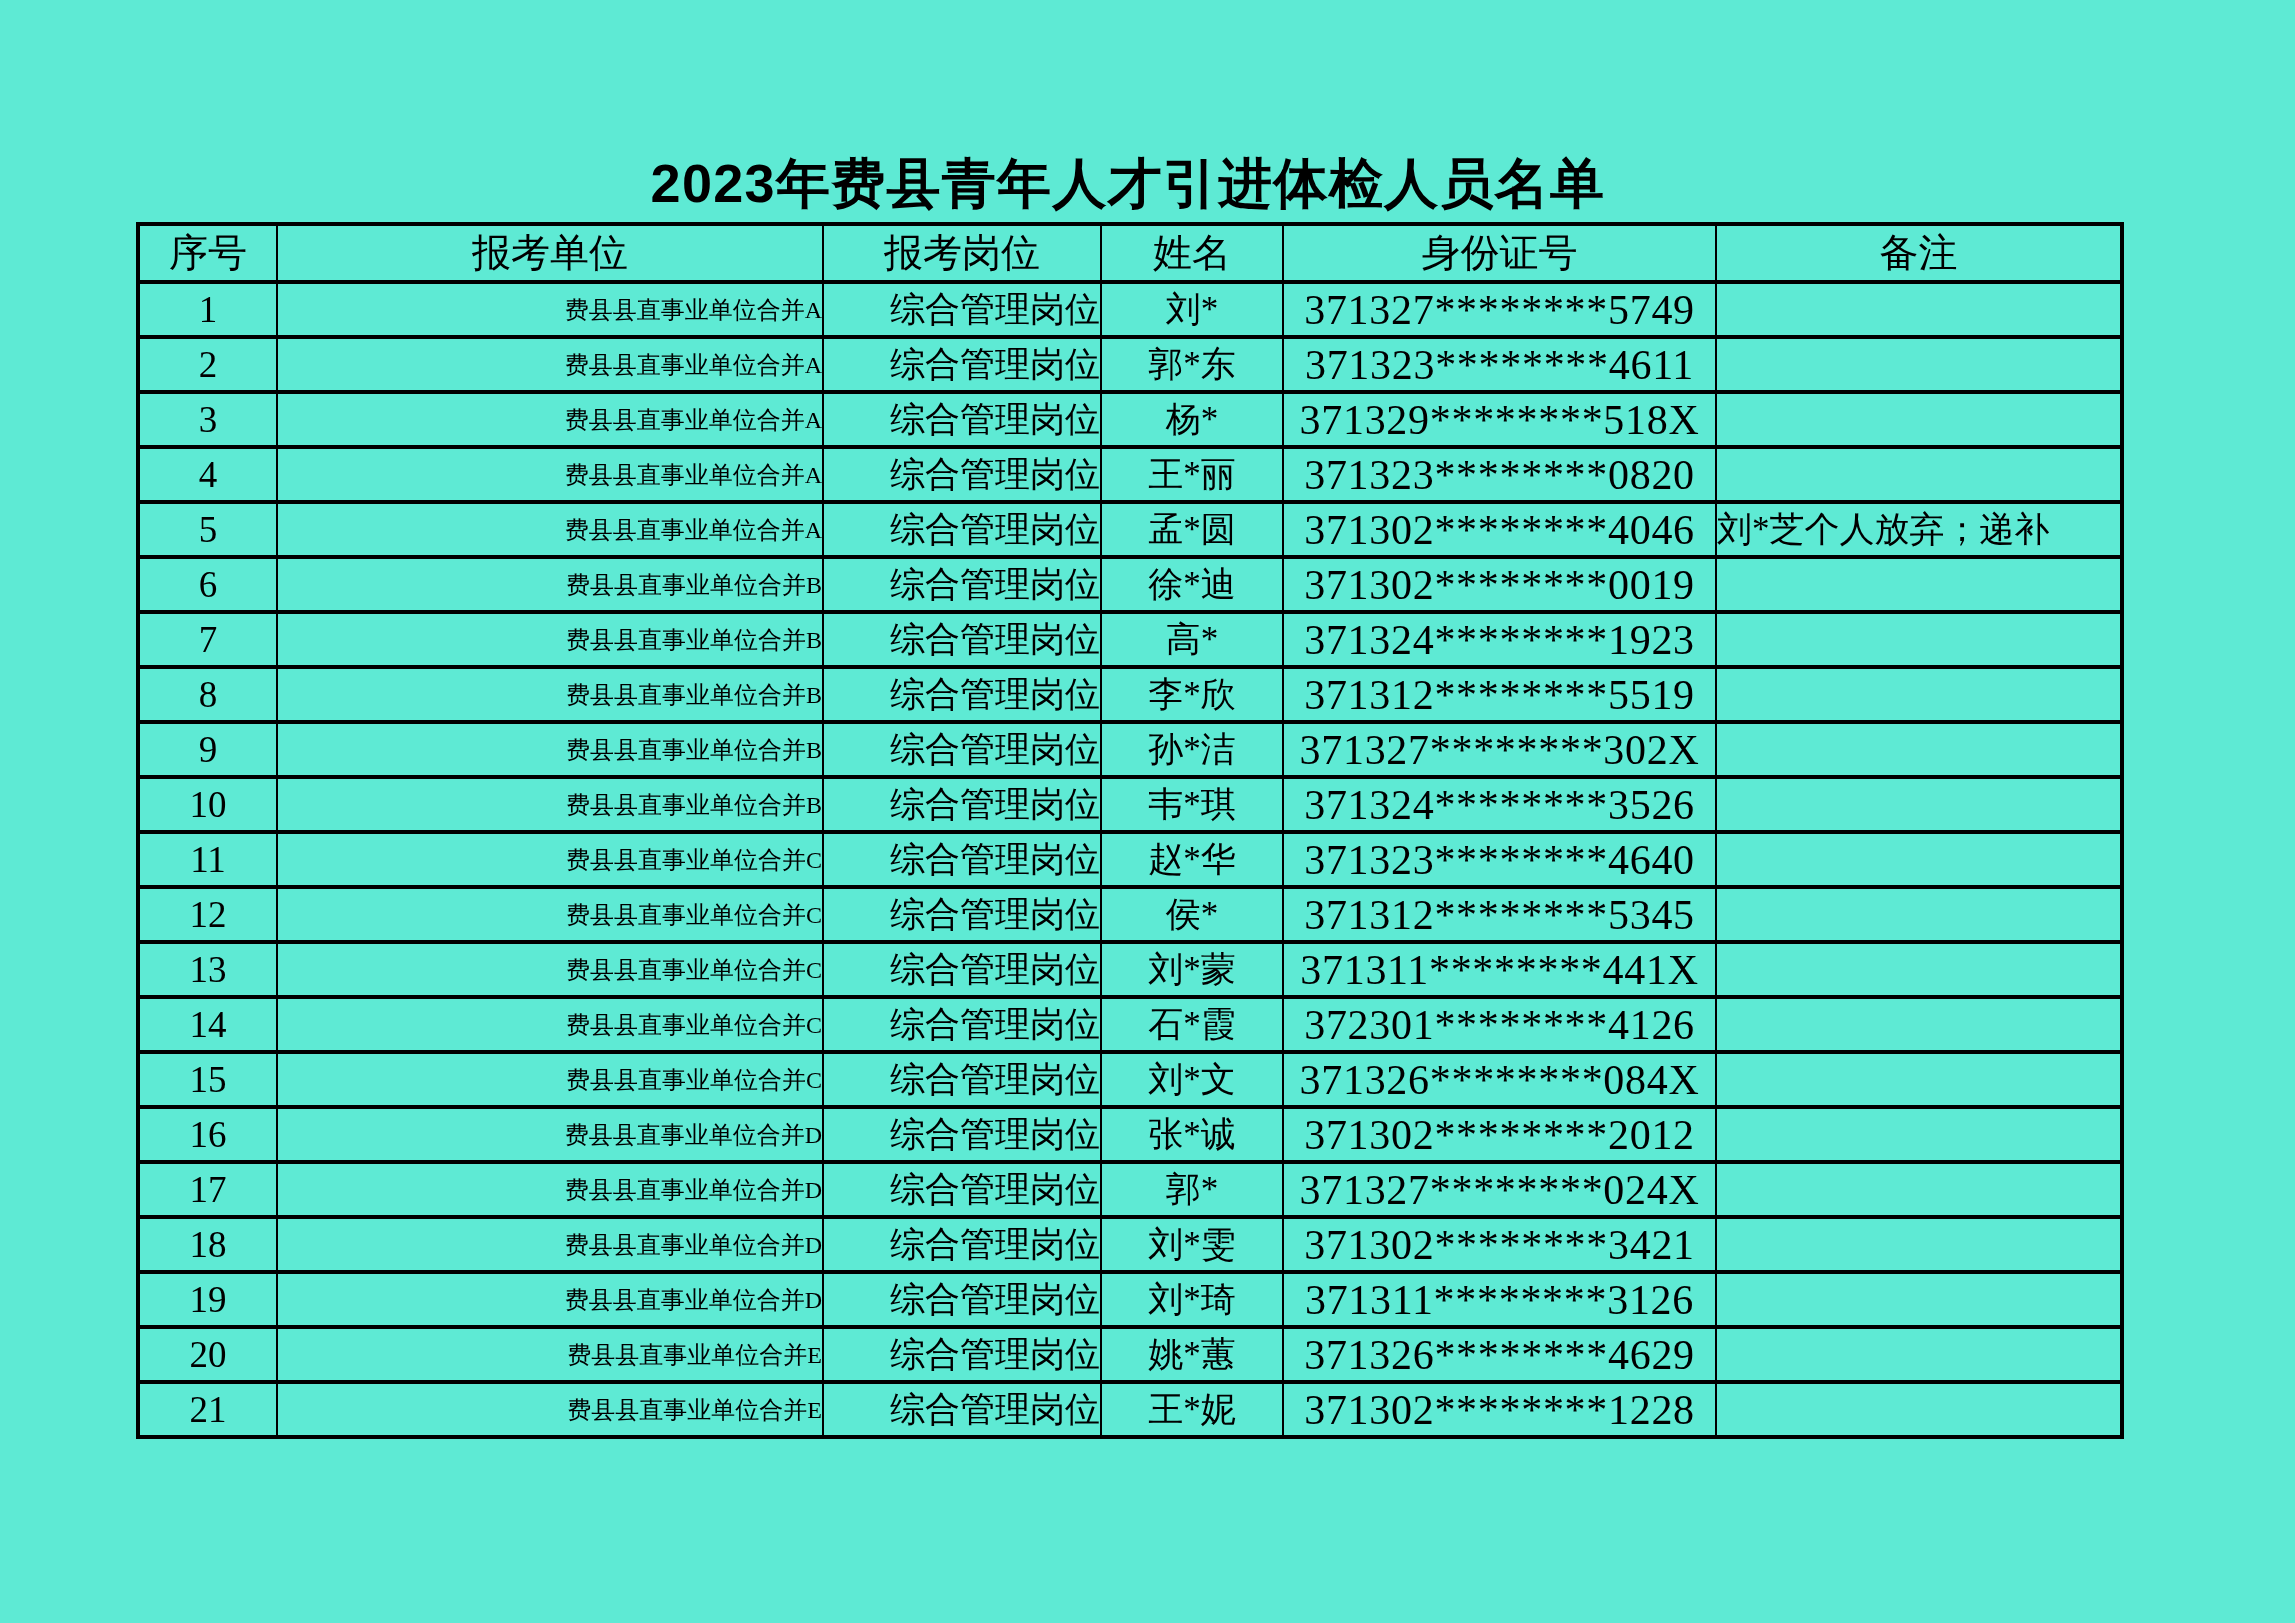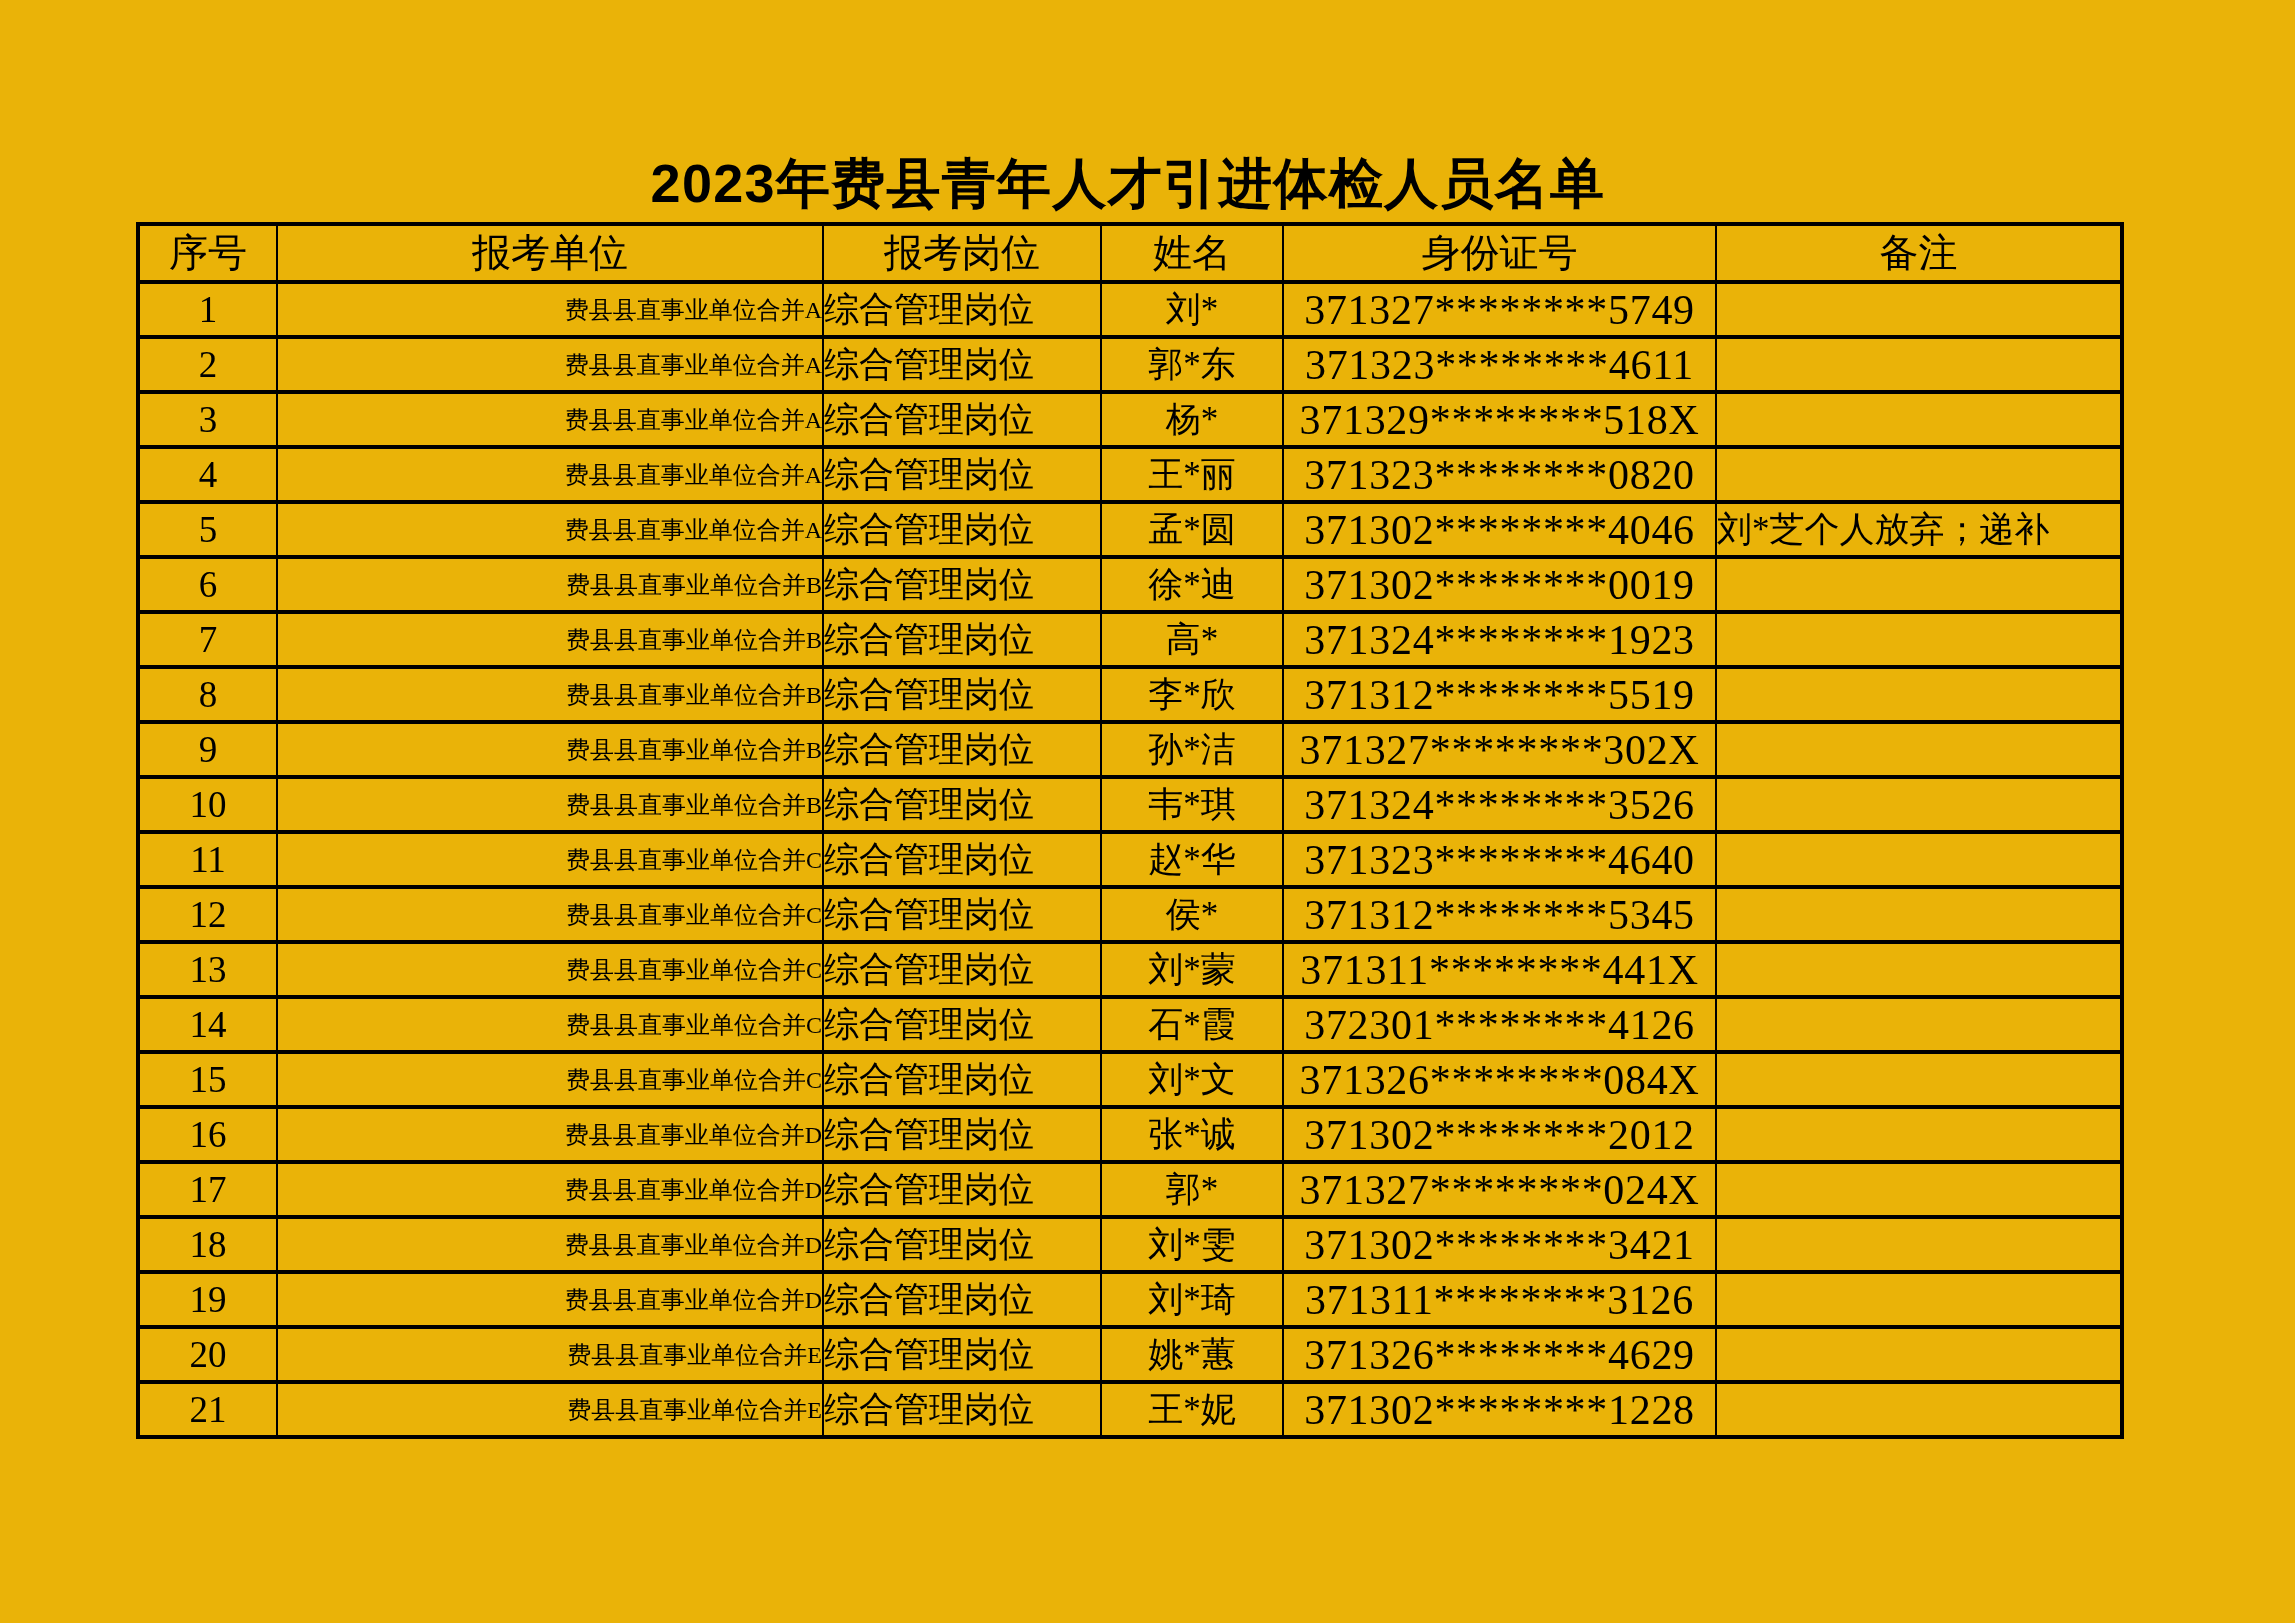--- a/index.html
+++ b/index.html
@@ -4,21 +4,21 @@
   <style>
     html, body {
       margin: 0;
       padding: 0;
       background: #ffffff;
     }
     .page {
       position: relative;
       width: 2295px;
       height: 1623px;
-      background: #eab308;
+      background: #5eead4;
       color: #000000;
       font-family: "Liberation Serif", "DejaVu Serif", serif;
       overflow: hidden;
     }
     .title {
       position: absolute;
       top: 148px;
       left: 136px;
       width: 1984px;
       margin: 0;
@@ -49,21 +49,21 @@
       padding: 0;
     }
     thead tr { height: 58px; }
     tbody tr { height: 55px; }
     th {
       font-weight: normal;
       font-size: 39px;
     }
     td.col-seq    { font-size: 37px; text-align: center; }
     td.col-unit   { font-size: 24px; text-align: right; }
-    td.col-post   { font-size: 35px; text-align: left; }
+    td.col-post   { font-size: 35px; text-align: right; }
     td.col-name   { font-size: 35px; text-align: center; }
     td.col-id     { font-size: 42px; text-align: center; letter-spacing: 0.7px; }
     td.col-remark { font-size: 35px; text-align: left; padding-left: 3.9px; margin-left: 20px; }
   </style>
 </head>
 <body>
 
 <div class="page">
 
   <h1 class="title">2023年费县青年人才引进体检人员名单</h1>

